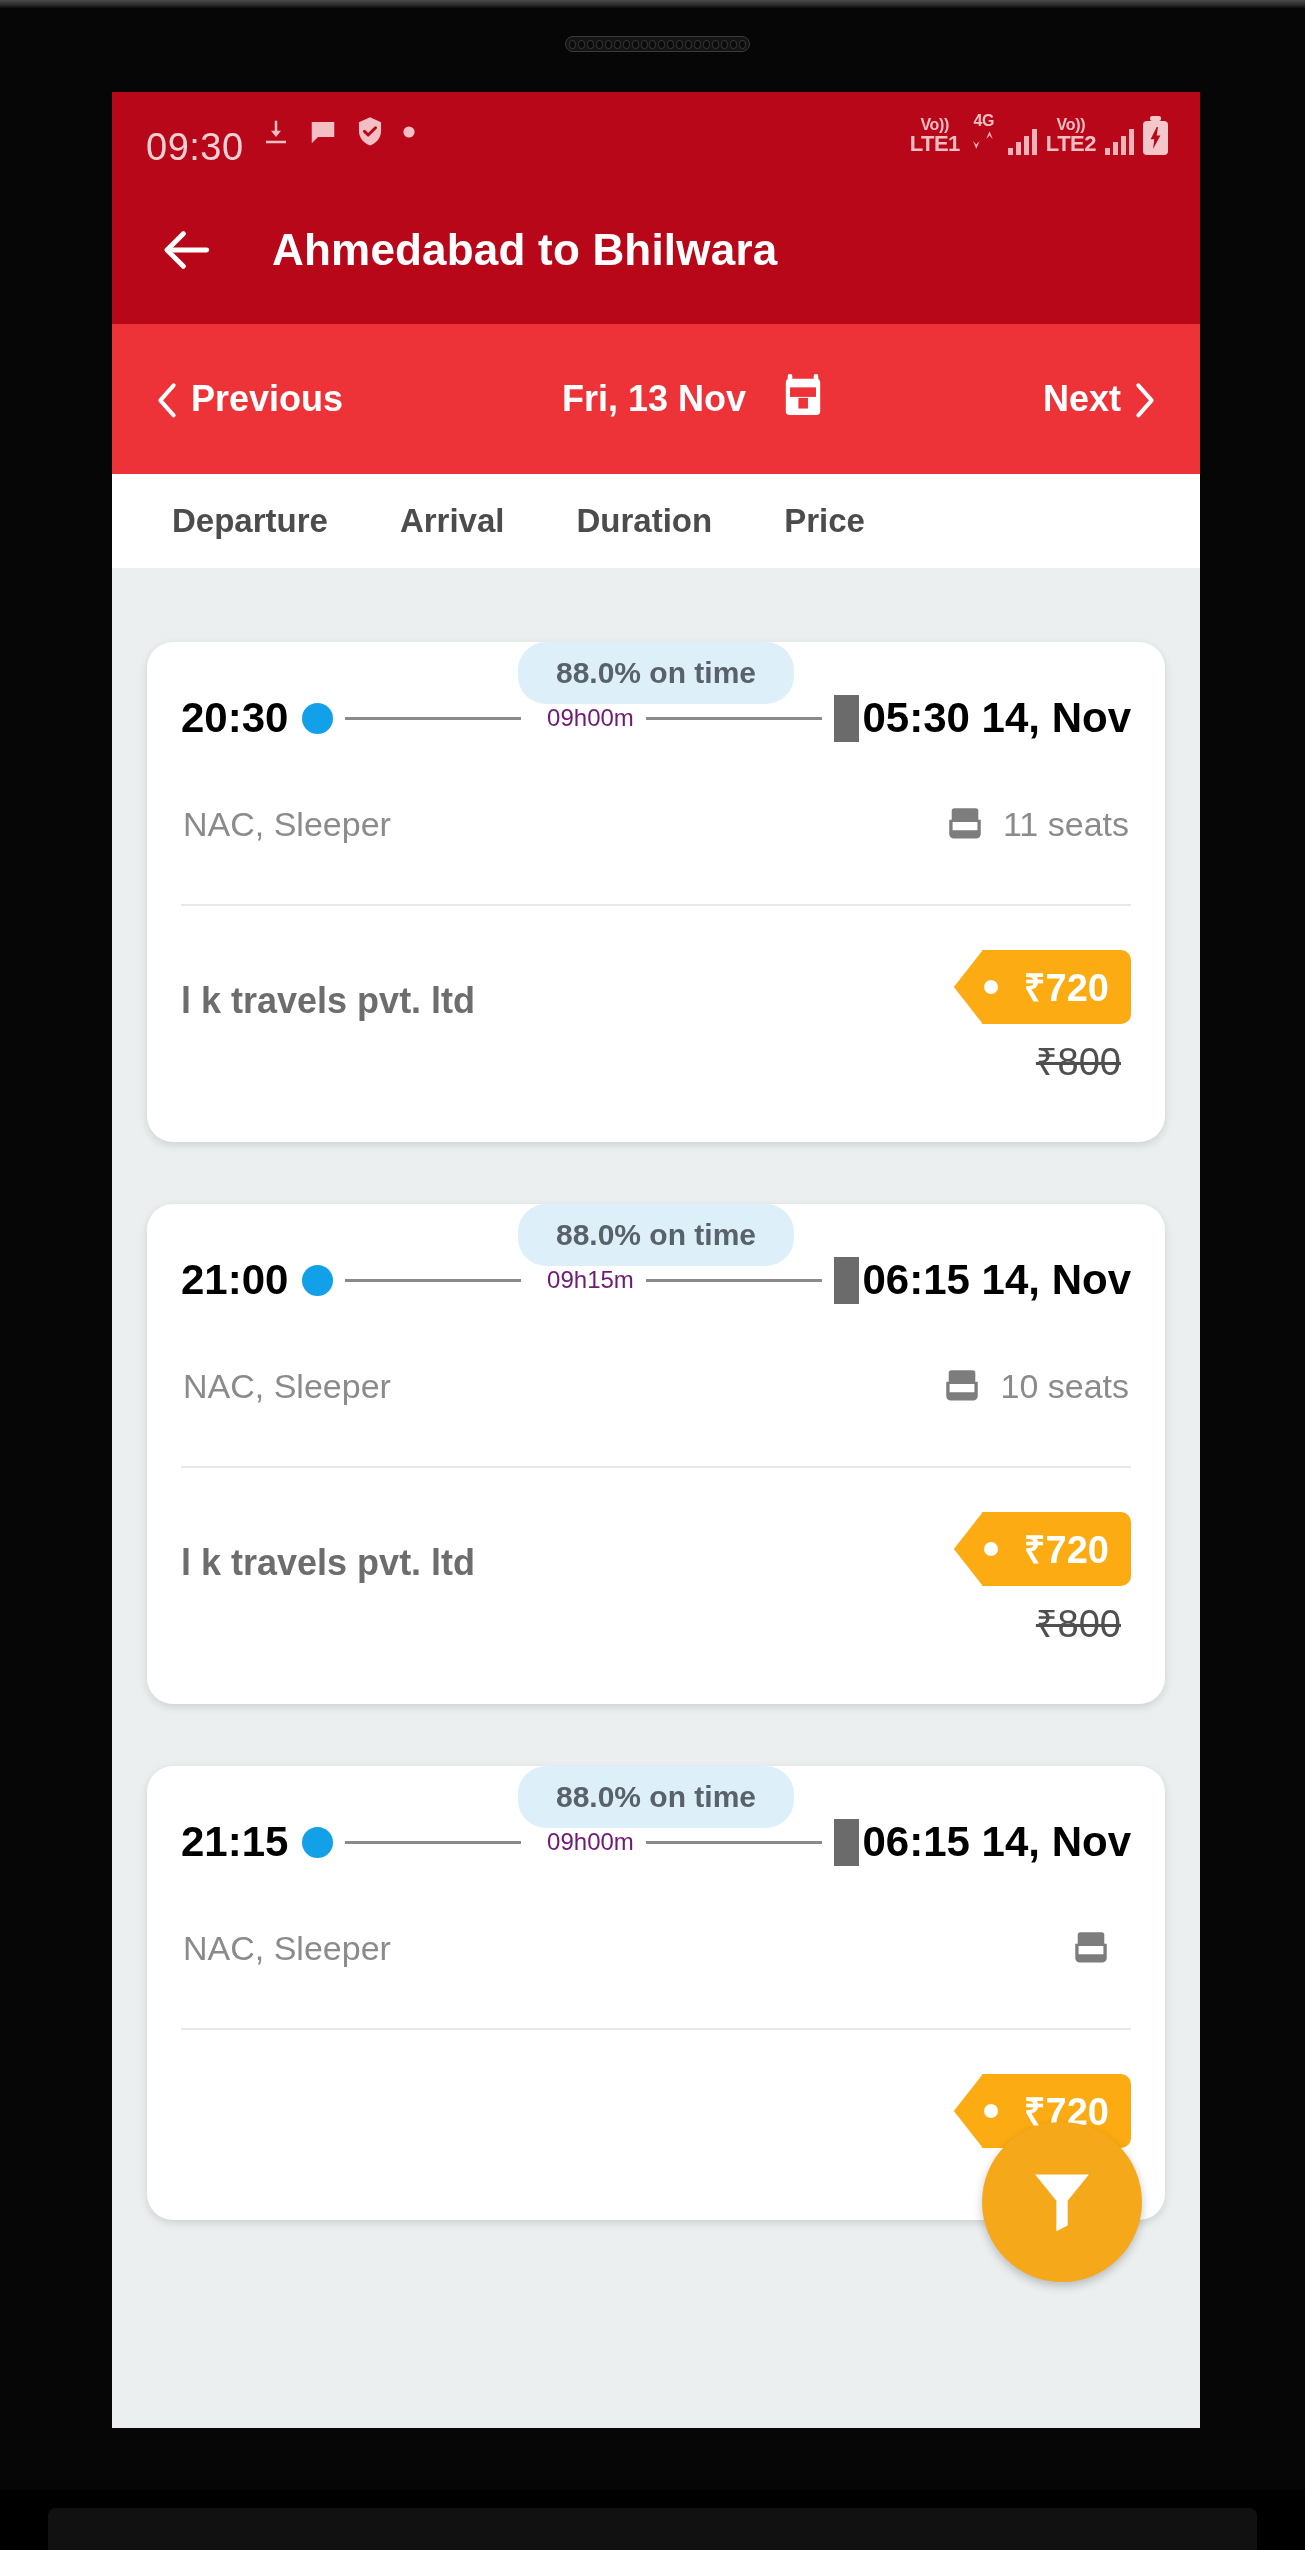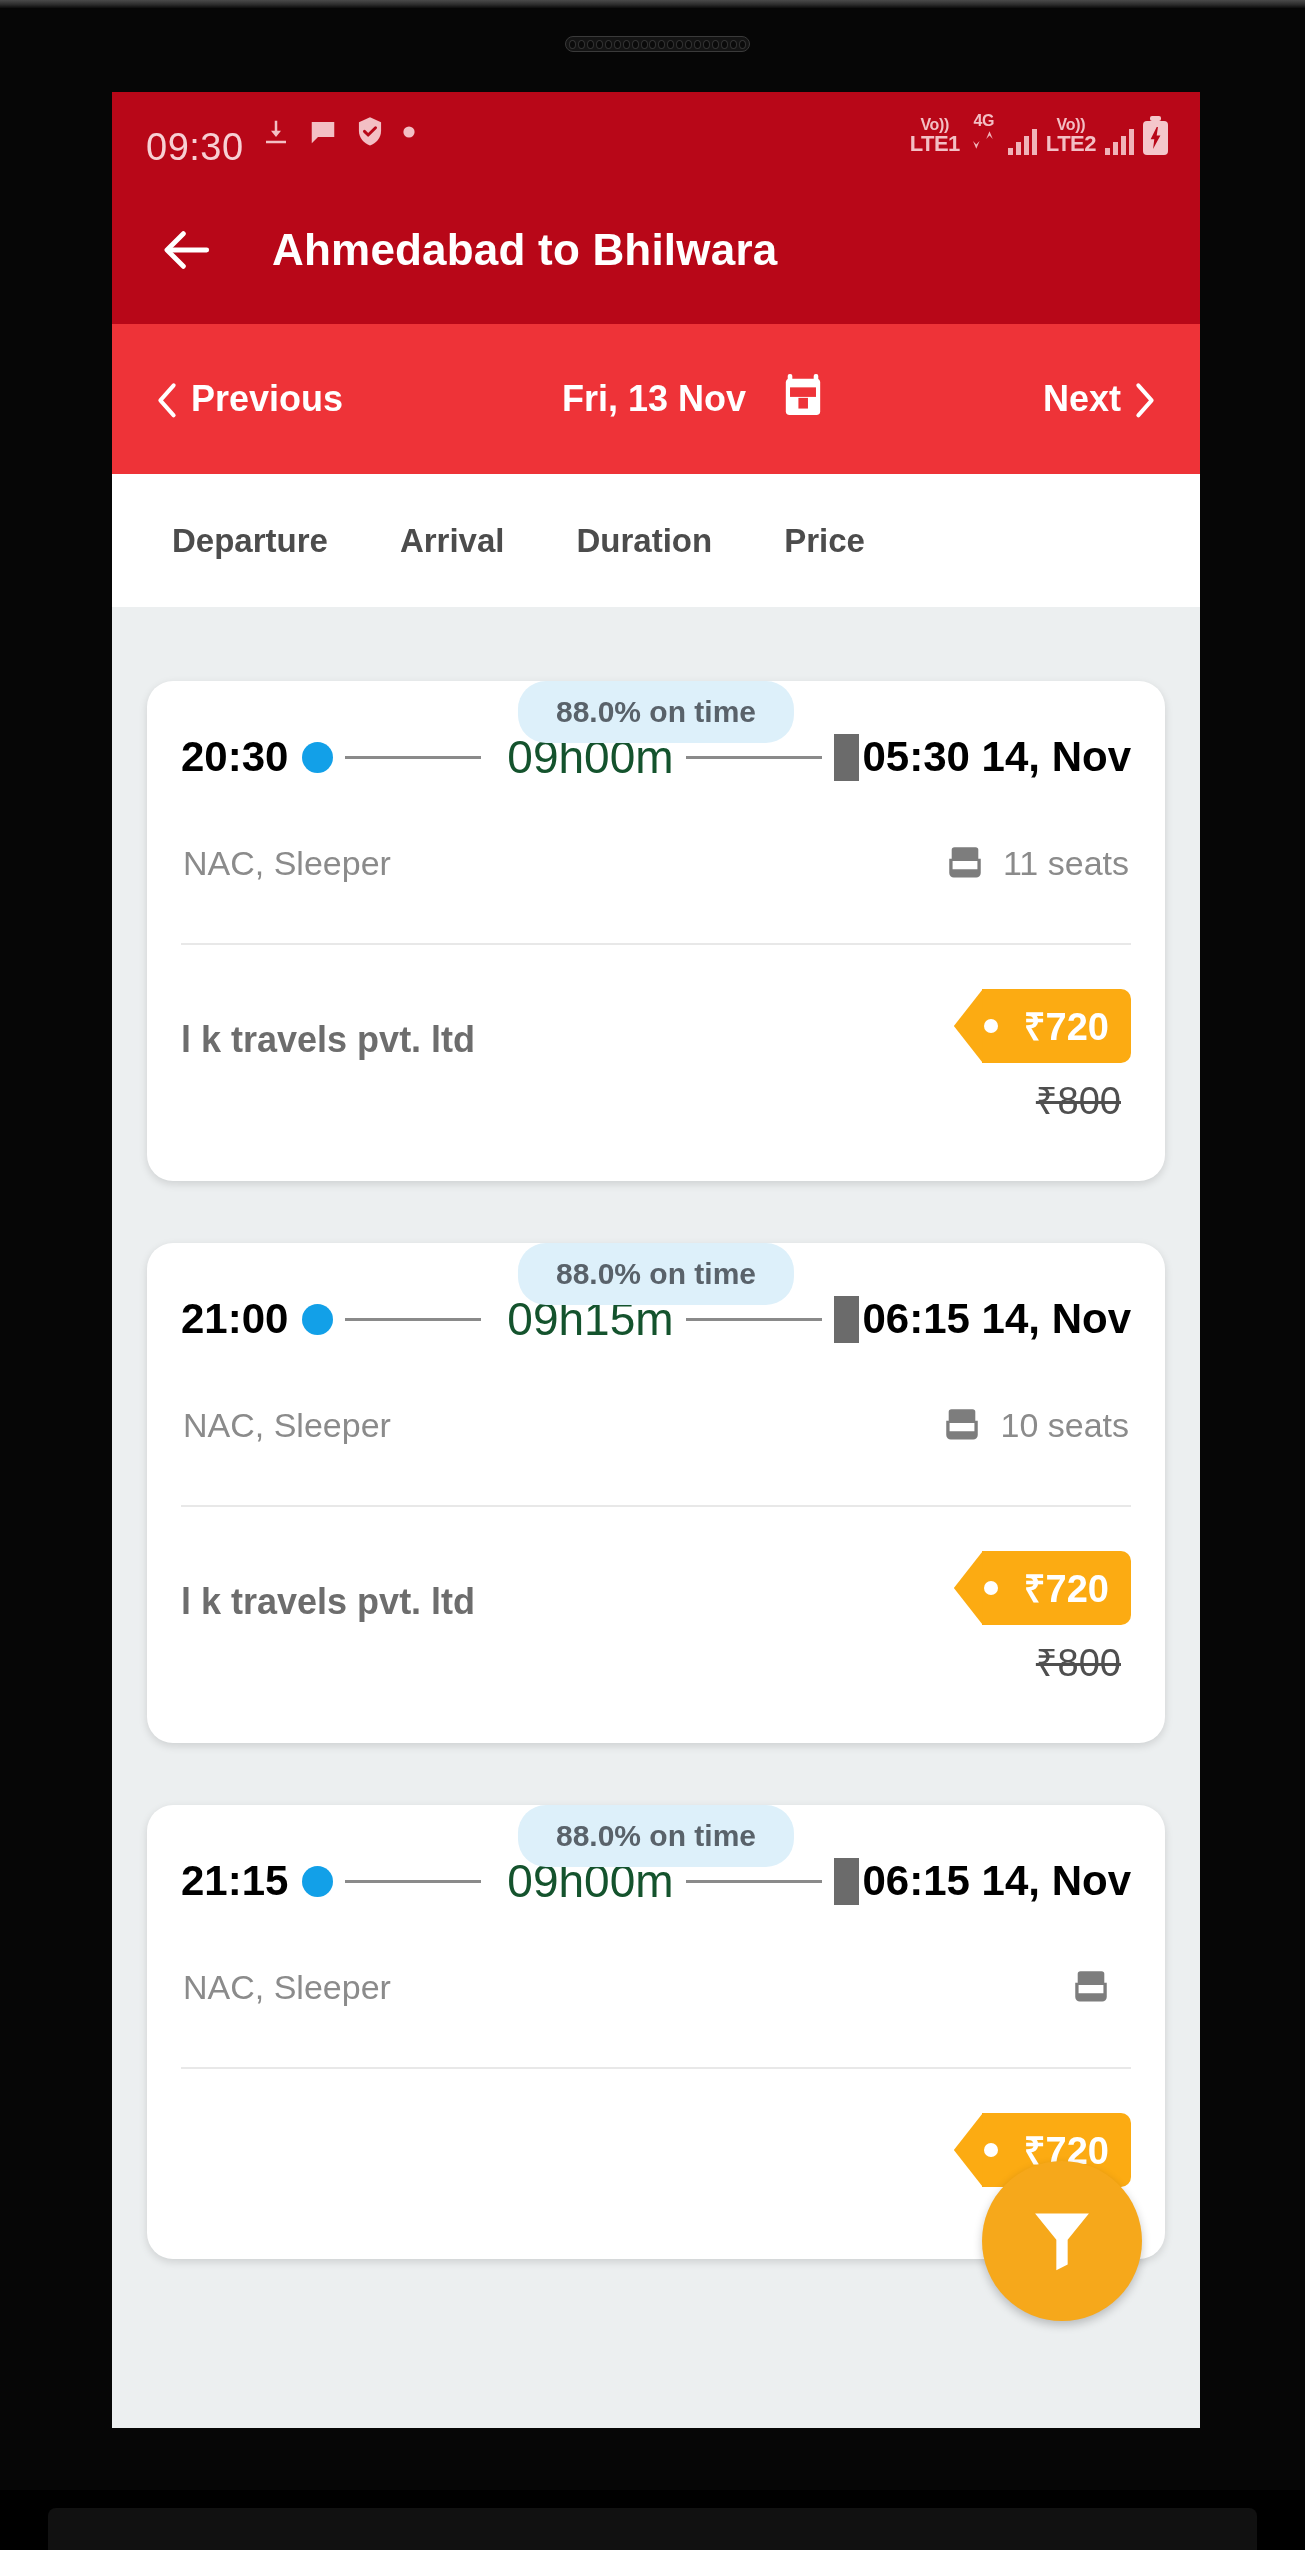--- a/index.html
+++ b/index.html
@@ -111,21 +111,21 @@
     font-size: 36px; font-weight: 700;
   }
   #date-current {
     display: flex; align-items: center; gap: 36px;
     font-size: 36px; font-weight: 700;
   }
   .chev { width: 20px; height: 34px; flex: none; }
 
   
   #sort-tabs {
-    height: 133px; background: #fff;
+    height: 94px; background: #fff;
     display: flex; align-items: center;
     padding: 12px 60px;
     gap: 72px;
   }
   .sort-tab {
     font-size: 33px; font-weight: 700; color: #4c4c4c;
     white-space: nowrap;
   }
 
   
@@ -168,21 +168,21 @@
   .dot-blue {
     width: 31px; height: 31px; border-radius: 50%;
     background: #12A0E8; flex: none; margin-left: 14px;
   }
   .sq-grey {
     width: 25px; height: 47px; background: #6b6b6b; flex: none;
     margin-right: 4px;
   }
   .line { flex: 1; height: 3px; background: #8a8a8a; margin: 0 12px; }
   .duration {
-    font-size: 46px; color: #14532d; white-space: nowrap; margin-left: 14px;
+    font-size: 24px; color: #701a75; white-space: nowrap; margin-left: 14px;
   }
 
   .type-row {
     display: flex; align-items: center; justify-content: space-between;
     padding: 34px 2px 0 2px;
     height: 106px;
   }
   .bus-type { font-size: 34px; color: #8b8b8b; }
   .seats-box { display: flex; align-items: center; gap: 17px; }
   .seats-text { font-size: 34px; color: #8b8b8b; }

